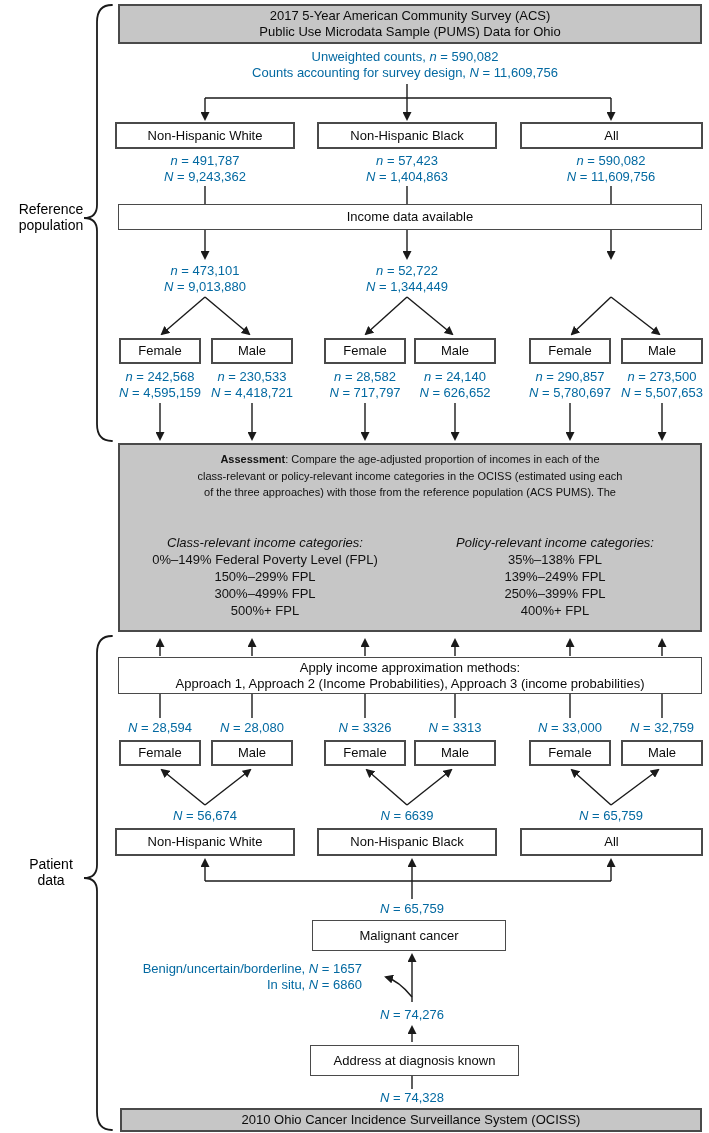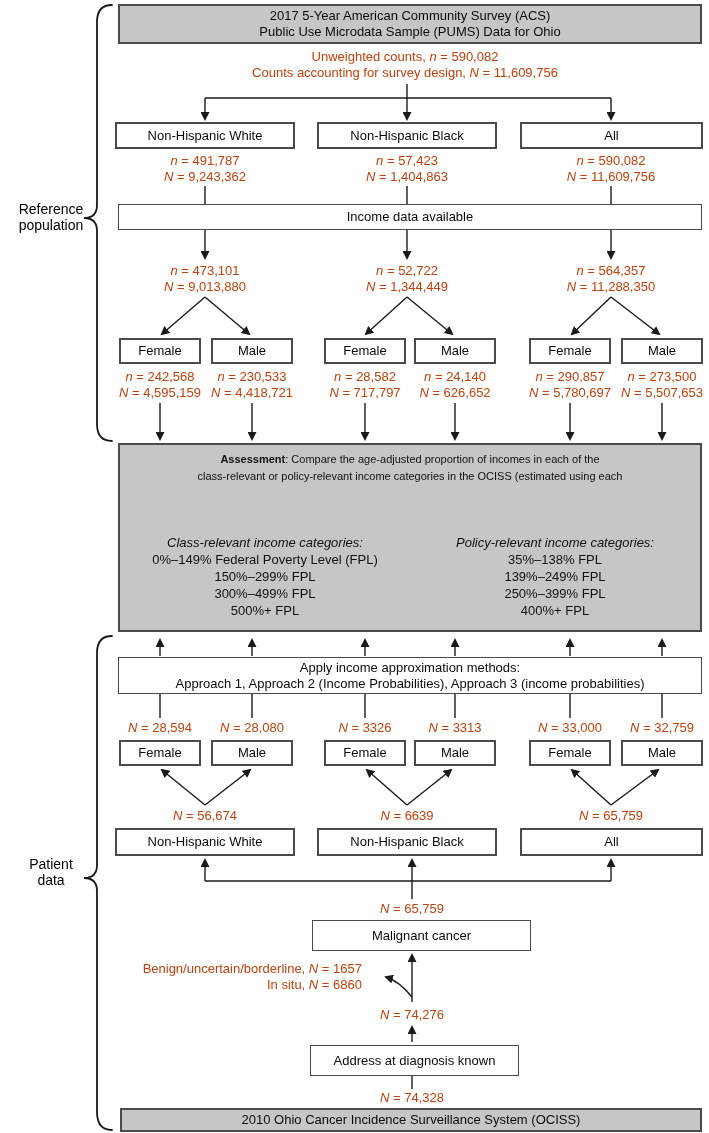--- a/index.html
+++ b/index.html
@@ -4,21 +4,21 @@
 <style>
   html,body{margin:0;padding:0;background:#fff;}
   #fig{position:relative;width:709px;height:1133px;background:#fff;
        font-family:"Liberation Sans", sans-serif;color:#111;overflow:hidden;}
   #wires{position:absolute;left:0;top:0;width:709px;height:1133px;}
   .box{position:absolute;box-sizing:border-box;background:#fff;border:1.5px solid #4a4a4a;
        display:flex;flex-direction:column;align-items:center;justify-content:center;
        text-align:center;font-size:13px;line-height:16px;color:#0b0b0b;z-index:2;}
   .box.thick{border-width:2px;}
   .box.gray{background:#c6c6c6;border-width:2px;}
-  .txt{position:absolute;text-align:center;font-size:13px;line-height:15.5px;color:#c2410c;z-index:2;}
+  .txt{position:absolute;text-align:center;font-size:13px;line-height:15.5px;color:#0369a1;z-index:2;}
   .txt.right{text-align:right;}
   .side{position:absolute;font-weight:normal;font-size:14px;line-height:16px;
         text-align:center;color:#000;z-index:2;}
   .assess-p{position:absolute;left:125px;top:451px;width:570px;text-align:center;
             font-size:11px;line-height:16.5px;z-index:2;}
   .cat{position:absolute;width:294px;text-align:center;font-size:13px;line-height:17px;z-index:2;}
   .cat .hd{font-style:italic;}
   i{font-style:italic;}
 </style>
 </head>
@@ -148,24 +148,20 @@
     </div>
 
   <div class="txt" style="left:115px;top:263px;width:180px;">
     <div><i>n</i> = 473,101</div>
     <div><i>N</i> = 9,013,880</div>
   </div>
   <div class="txt" style="left:317px;top:263px;width:180px;">
     <div><i>n</i> = 52,722</div>
     <div><i>N</i> = 1,344,449</div>
   </div>
-  <div class="txt" style="left:521px;top:263px;width:180px;">
-    <div><i>n</i> = 564,357</div>
-    <div><i>N</i> = 11,288,350</div>
-  </div>
 
   <div class="box thick" style="left:119px;top:338px;width:82px;height:26px;">
       <div>Female</div>
     </div>
   <div class="box thick" style="left:211px;top:338px;width:82px;height:26px;">
       <div>Male</div>
     </div>
   <div class="box thick" style="left:324px;top:338px;width:82px;height:26px;">
       <div>Female</div>
     </div>
@@ -201,20 +197,21 @@
   </div>
   <div class="txt" style="left:610px;top:369px;width:104px;">
     <div><i>n</i> = 273,500</div>
     <div><i>N</i> = 5,507,653</div>
   </div>
 
   <div class="box gray" style="left:118px;top:443px;width:584px;height:189px;"></div>
   <div class="assess-p">
     <div><b>Assessment</b><span>: Compare the age-adjusted proportion of incomes in each of the</span></div>
     <div>class-relevant or policy-relevant income categories in the OCISS (estimated using each</div>
+    <div>of the three approaches) with those from the reference population (ACS PUMS). The</div>
   </div>
   <div class="cat" style="left:118px;top:534px;">
     <div class="hd">Class-relevant income categories:</div>
     <div>0%–149% Federal Poverty Level (FPL)</div>
     <div>150%–299% FPL</div>
     <div>300%–499% FPL</div>
     <div>500%+ FPL</div>
   </div>
   <div class="cat" style="left:408px;top:534px;">
     <div class="hd">Policy-relevant income categories:</div>
@@ -263,21 +260,21 @@
       <div>Non-Hispanic White</div>
     </div>
   <div class="box thick" style="left:317px;top:828px;width:180px;height:28px;">
       <div>Non-Hispanic Black</div>
     </div>
   <div class="box thick" style="left:520px;top:828px;width:183px;height:28px;">
       <div>All</div>
     </div>
 
   <div class="txt" style="left:322px;top:901px;width:180px;"><i>N</i> = 65,759</div>
-  <div class="box" style="left:312px;top:920px;width:219px;height:31px;">
+  <div class="box" style="left:312px;top:920px;width:194px;height:31px;">
       <div>Malignant cancer</div>
     </div>
 
   <div class="txt right" style="left:118px;top:961px;width:244px;line-height:16px;">
     <div>Benign/uncertain/borderline, <i>N</i> = 1657</div>
     <div>In situ, <i>N</i> = 6860</div>
   </div>
 
   <div class="txt" style="left:322px;top:1007px;width:180px;"><i>N</i> = 74,276</div>
 

